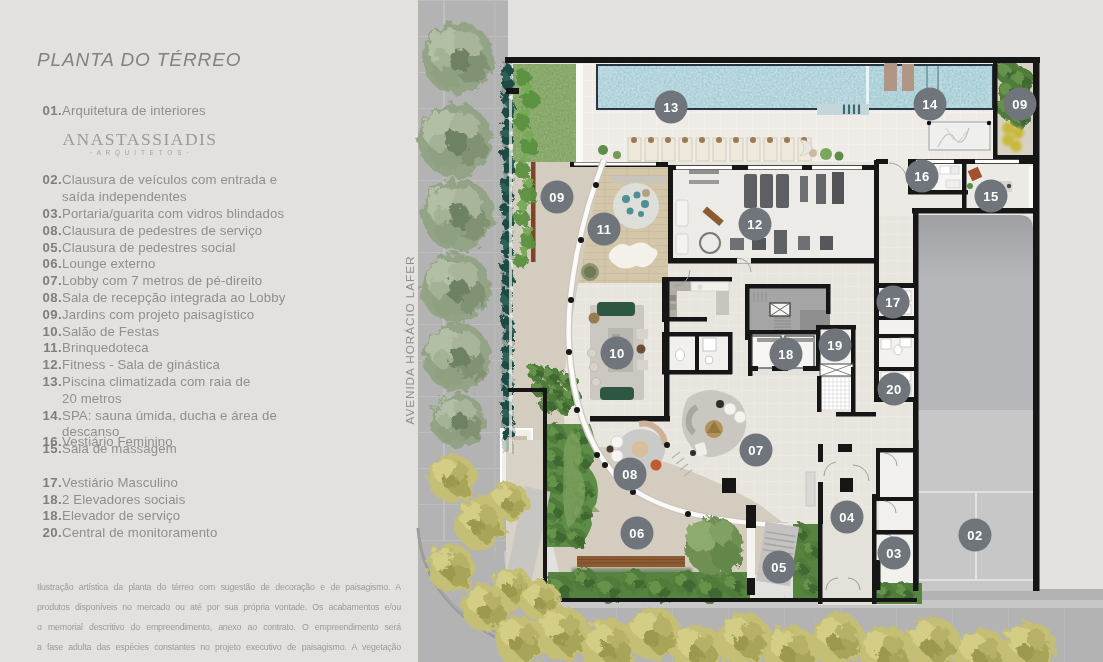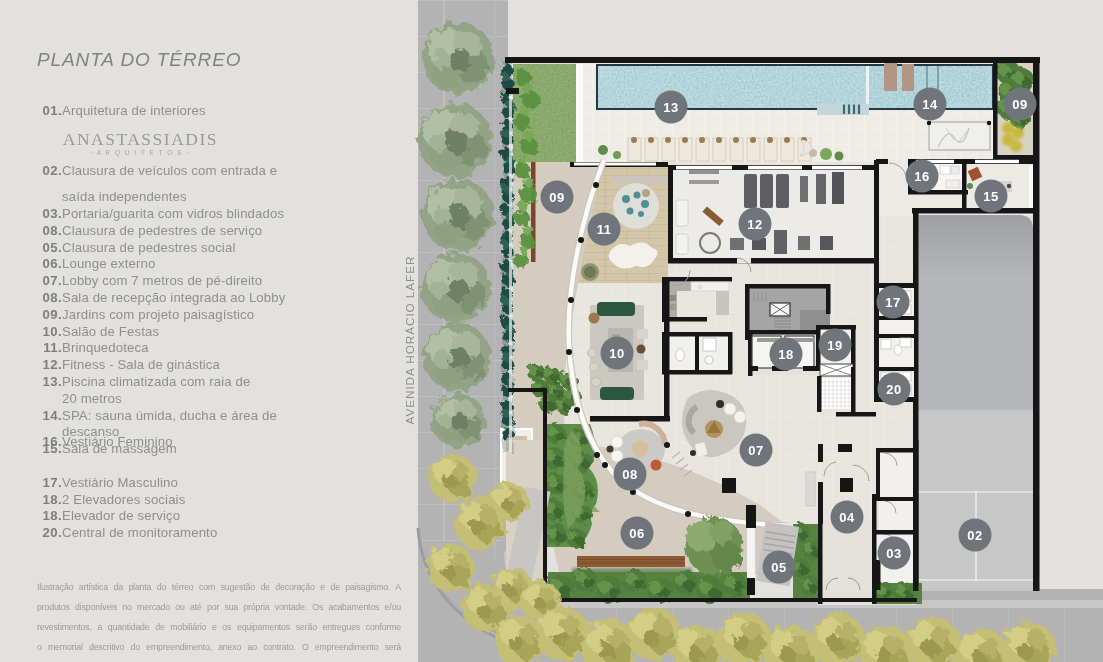--- a/index.html
+++ b/index.html
@@ -2,21 +2,21 @@
 <html lang="pt"><head>
 <meta charset="utf-8">
 <title>Planta do Térreo</title>
 <style>
   html,body{margin:0;padding:0;}
   body{width:1103px;height:662px;overflow:hidden;background:#e3e1de;font-family:"Liberation Sans",sans-serif;position:relative;}
   .abs{position:absolute;}
   .title{left:37px;top:49px;font-size:19px;letter-spacing:0.9px;color:#828282;font-weight:500;font-style:italic;}
   .row{left:36px;font-size:13.2px;letter-spacing:0.12px;color:#8f8f8f;white-space:nowrap;text-align:right;}
   .row b{display:inline-block;width:26px;color:#7e7e7e;font-weight:700;letter-spacing:.4px;}
-  .logo1{left:62px;top:129px;width:156px;text-align:right;font-family:"Liberation Serif",serif;font-size:17.5px;letter-spacing:1.5px;color:#9a9a9a;font-weight:400;}
+  .logo1{left:62px;top:129px;width:156px;text-align:center;font-family:"Liberation Serif",serif;font-size:17.5px;letter-spacing:1.5px;color:#9a9a9a;font-weight:400;}
   .logo2{left:62px;top:149px;width:156px;text-align:center;font-size:6.3px;letter-spacing:1.6px;color:#a2a2a2;}
   .fine{left:37px;top:572.5px;width:364px;font-size:8.8px;letter-spacing:-0.18px;line-height:11.16px;color:#9b9b9a;}
   .fine div{text-align:justify;text-align-last:justify;margin-top:9px;}
 </style>
 </head>
 <body>
 
 <svg class="abs" style="left:0;top:0" width="1103" height="662" viewBox="0 0 1103 662">
 <defs>
   <filter id="blur1" x="-30%" y="-30%" width="160%" height="160%">
@@ -820,21 +820,21 @@
 
 <text transform="rotate(-90 410 340)" x="410" y="344" font-family="Liberation Sans, sans-serif" font-size="11.8" letter-spacing="0.9" fill="#8e8e8e" text-anchor="middle">AVENIDA HORÁCIO LAFER</text>
 </svg>
 
 <div class="abs title">PLANTA DO TÉRREO</div>
 
 <div class="abs row" style="top:103px"><b>01.</b>Arquitetura de interiores</div>
 
 <div class="abs logo1">ANASTASSIADIS</div>
 <div class="abs logo2">· A R Q U I T E T O S ·</div>
-<div class="abs row" style="top:163px"><b>02.</b>Clausura de veículos com entrada e</div>
+<div class="abs row" style="top:172px"><b>02.</b>Clausura de veículos com entrada e</div>
 <div class="abs row" style="top:189px"><b></b>saída independentes</div>
 <div class="abs row" style="top:206px"><b>03.</b>Portaria/guarita com vidros blindados</div>
 <div class="abs row" style="top:222.8px"><b>08.</b>Clausura de pedestres de serviço</div>
 <div class="abs row" style="top:239.6px"><b>05.</b>Clausura de pedestres social</div>
 <div class="abs row" style="top:256.4px"><b>06.</b>Lounge externo</div>
 <div class="abs row" style="top:273.2px"><b>07.</b>Lobby com 7 metros de pé-direito</div>
 <div class="abs row" style="top:290px"><b>08.</b>Sala de recepção integrada ao Lobby</div>
 <div class="abs row" style="top:306.8px"><b>09.</b>Jardins com projeto paisagístico</div>
 <div class="abs row" style="top:323.6px"><b>10.</b>Salão de Festas</div>
 <div class="abs row" style="top:340.4px"><b>11.</b>Brinquedoteca</div>
@@ -846,16 +846,16 @@
 <div class="abs row" style="top:441.2px"><b>15.</b>Sala de massagem</div>
 <div class="abs row" style="top:434px"><b>16.</b>Vestiário Feminino</div>
 <div class="abs row" style="top:474.8px"><b>17.</b>Vestiário Masculino</div>
 <div class="abs row" style="top:491.6px"><b>18.</b>2 Elevadores sociais</div>
 <div class="abs row" style="top:508.4px"><b>18.</b>Elevador de serviço</div>
 <div class="abs row" style="top:525.2px"><b>20.</b>Central de monitoramento</div>
 
 <div class="abs fine">
 <div>Ilustração artística da planta do térreo com sugestão de decoração e de paisagismo. A</div>
 <div>produtos disponíveis no mercado ou até por sua própria vontade. Os acabamentos e/ou</div>
-<div>revestimentos, a quantidade de mobiliário e os equipamentos serão entregues conforme</div>
 <div>o memorial descritivo do empreendimento, anexo ao contrato. O empreendimento será</div>
+<div>a fase adulta das espécies constantes no projeto executivo de paisagismo. A vegetação</div>
 <div>implantada nas áreas comuns será entregue conforme o projeto executivo de paisagismo.</div>
 </div>
 
 </body></html>

